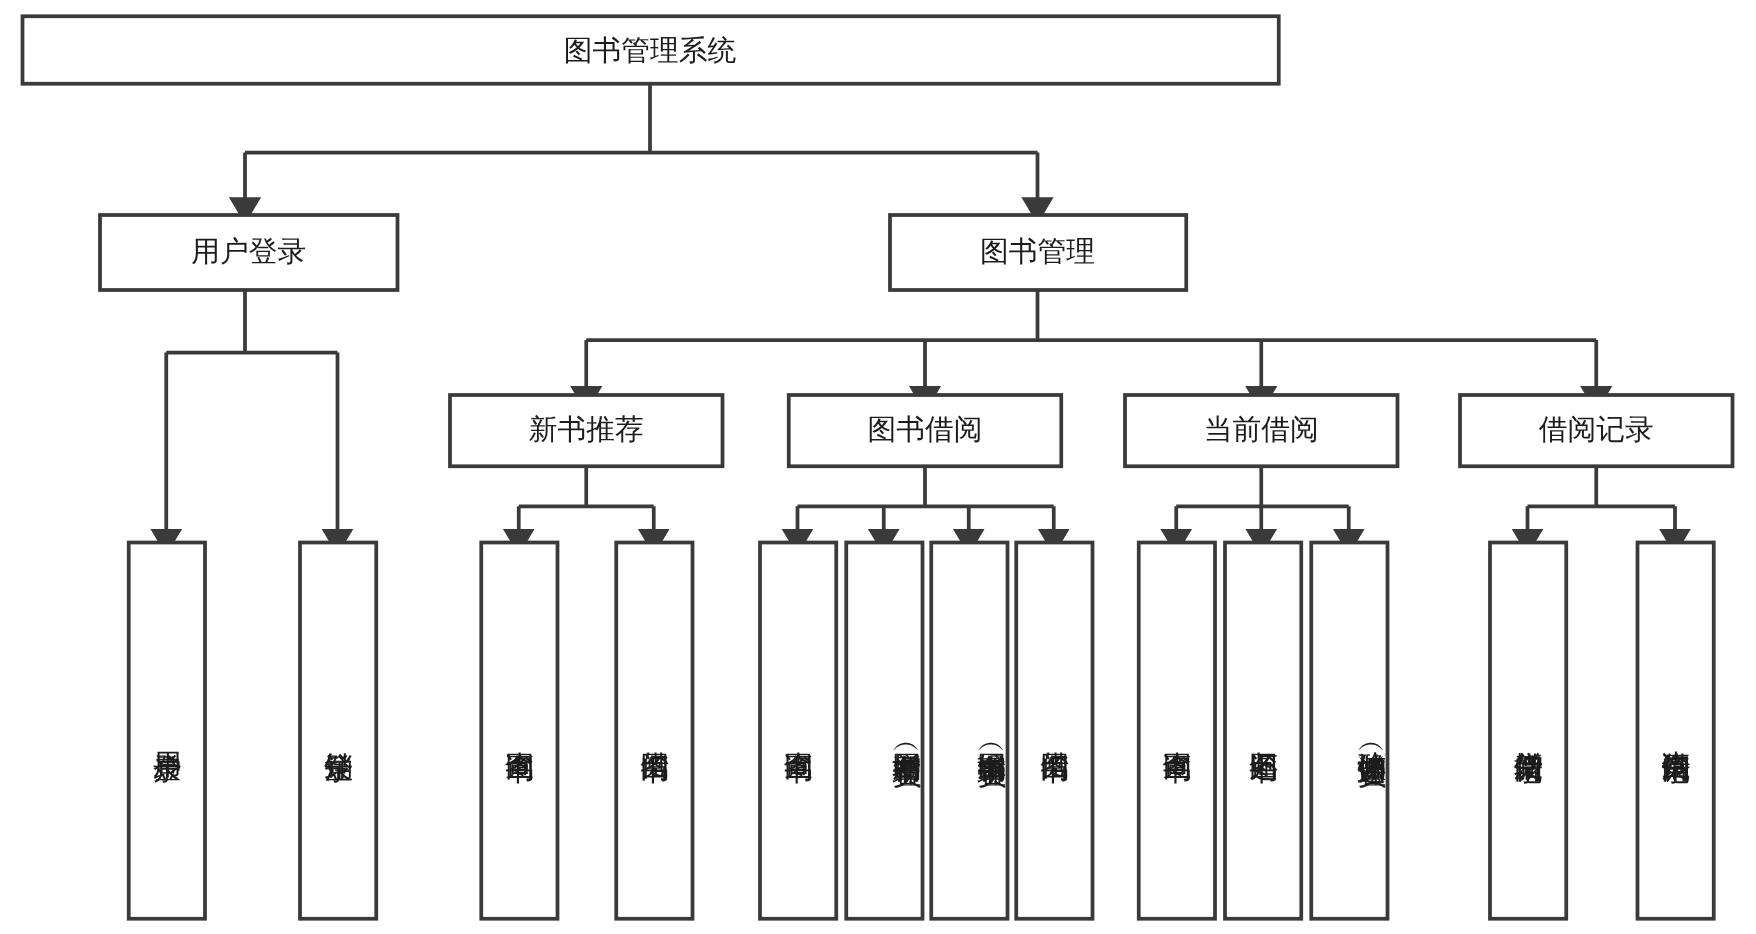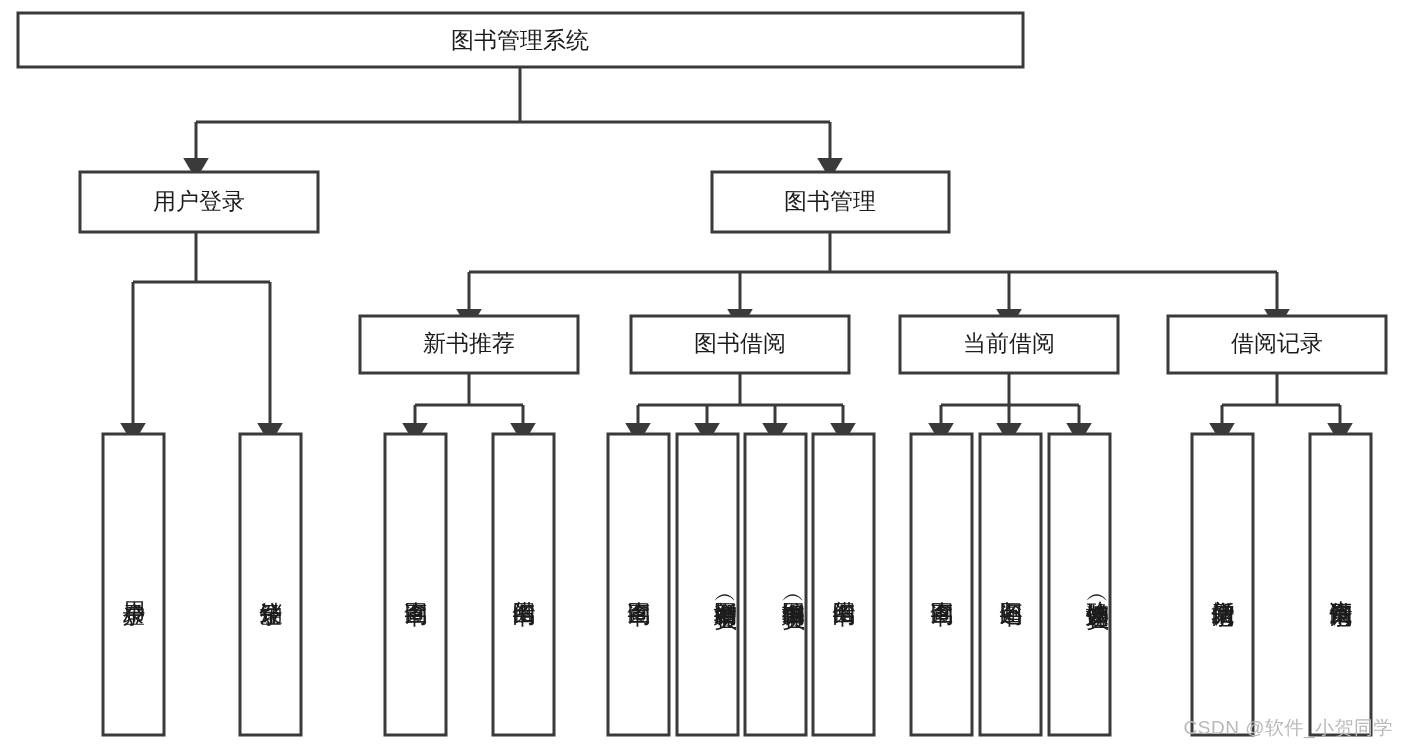--- a/index.html
+++ b/index.html
@@ -193,15 +193,14 @@
   <div class="node-label-v" style="left:911px; top:434px; width:61px; height:301px; display:flex; align-items:center; justify-content:center;">查询图书</div>
 
   <div class="node-label-v" style="left:980px; top:434px; width:61px; height:301px; display:flex; align-items:center; justify-content:center;">归还图书</div>
 
   <div class="node-label-v" style="left:1049px; top:440px; width:61px; height:295px; display:flex; align-items:flex-start; justify-content:center;">确认归还（管理员）</div>
 
   <div class="node-label-v" style="left:1192px; top:434px; width:61px; height:301px; display:flex; align-items:center; justify-content:center;">新增借阅记录</div>
 
   <div class="node-label-v" style="left:1310px; top:434px; width:61px; height:301px; display:flex; align-items:center; justify-content:center;">查询借阅记录</div>
 
-  <div class="watermark">CSDN @软件_小贺同学</div>
 
 </div>
 
 </body></html>

